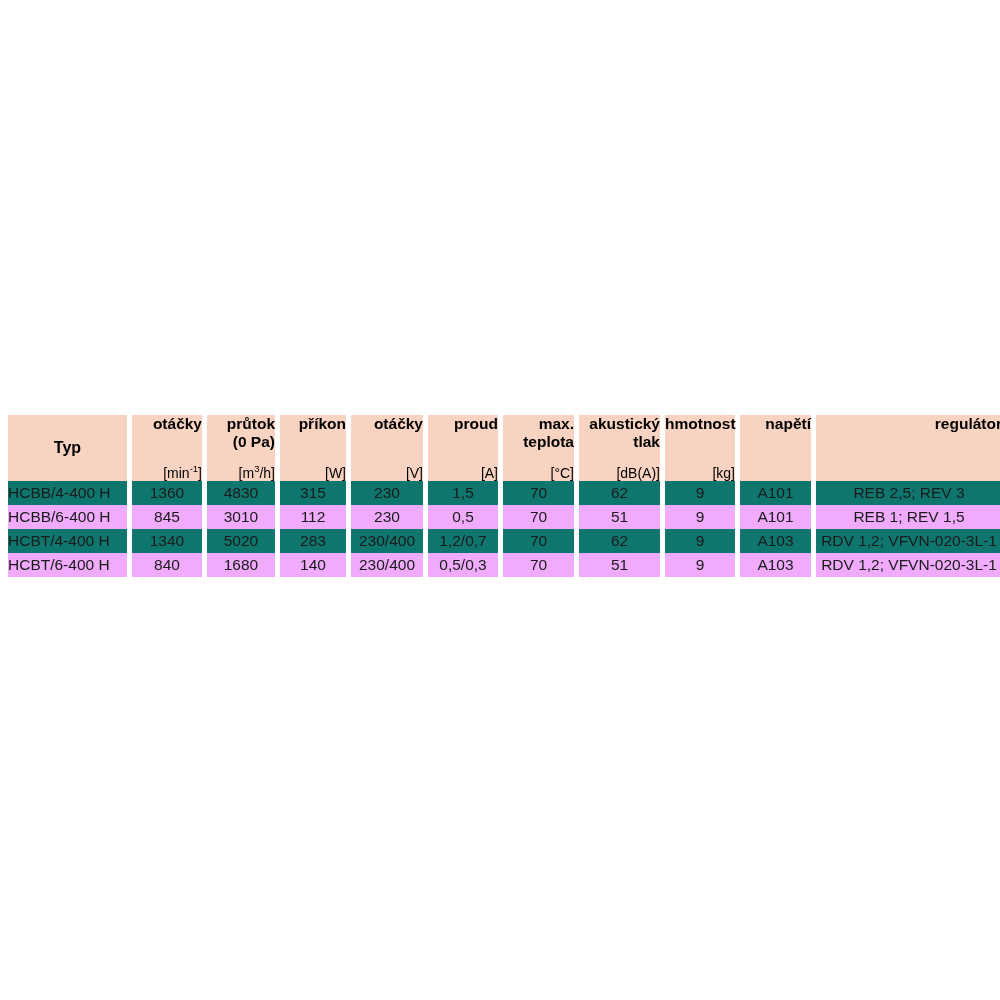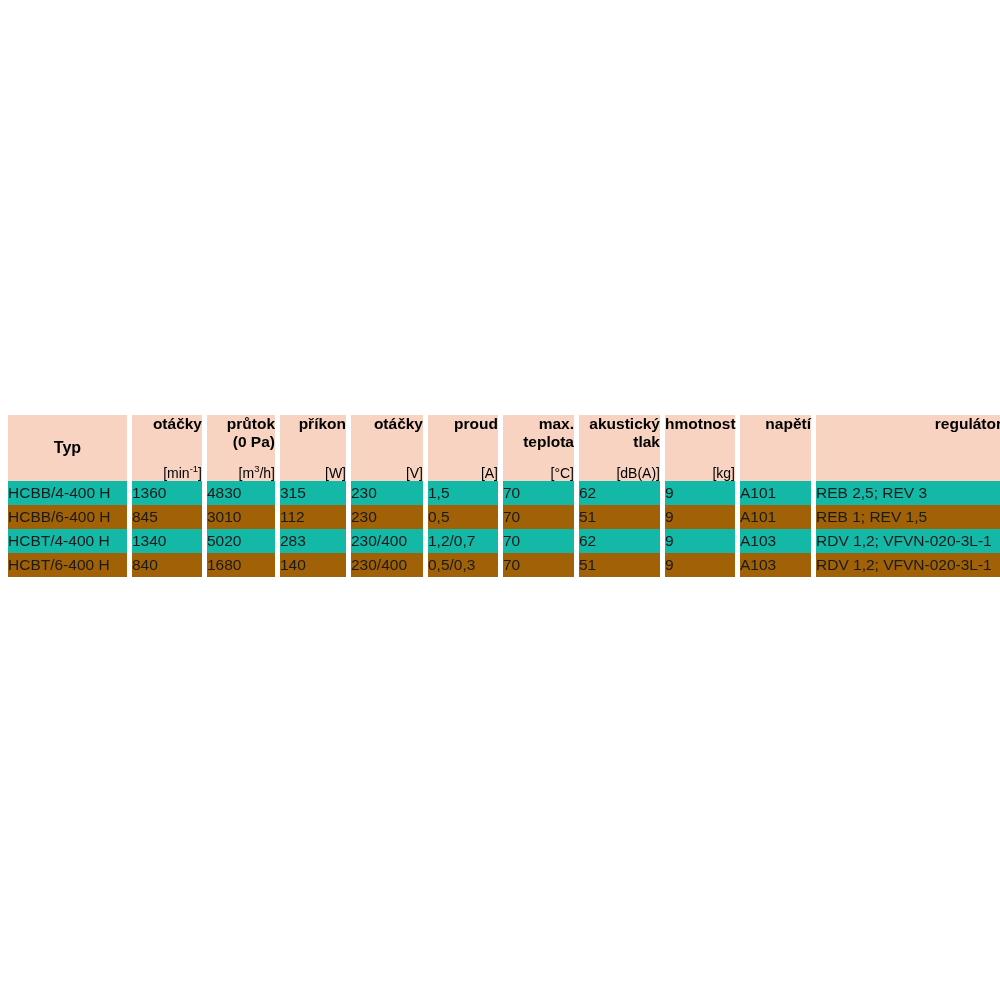--- a/index.html
+++ b/index.html
@@ -92,32 +92,32 @@
   }
 
   
   tbody td {
     height: 24px;
     padding: 0 8px 0 8px;
     box-sizing: border-box;
     font-size: 15.5px;
     line-height: 24px;
     color: #1a1a1a;
-    text-align: left;
+    text-align: center;
     white-space: nowrap;
     overflow: hidden;
   }
   tbody td.cell-typ {
     text-align: left;
   }
   tbody tr.row-shaded td {
-    background: #a16207;
+    background: #f0abfc;
   }
   tbody tr.row-plain td {
-    background: #14b8a6;
+    background: #0f766e;
   }
 
   
   col.c-typ   { width: 119px; }
   col.c-rpm   { width:  70px; }
   col.c-flow  { width:  68px; }
   col.c-pwr   { width:  66px; }
   col.c-volt  { width:  72px; }
   col.c-cur   { width:  70px; }
   col.c-temp  { width:  71px; }

